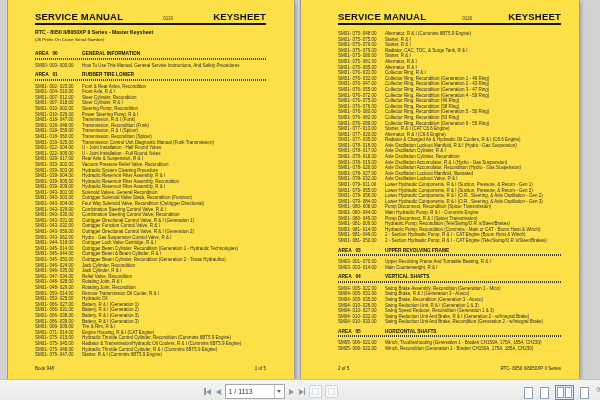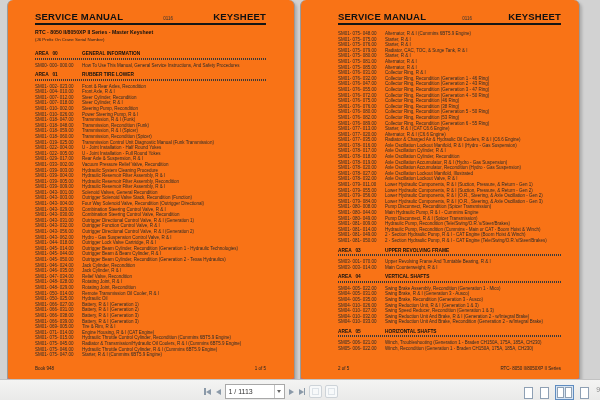--- a/index.html
+++ b/index.html
@@ -1,20 +1,20 @@
 <!DOCTYPE html>
 <html><head>
 <meta charset="utf-8">
 <style>
   html,body{margin:0;padding:0;background:#b9b9b9;font-family:"Liberation Sans",sans-serif;}
   .stage{position:relative;width:600px;height:400px;overflow:hidden;background:#d2d2d2;}
   
-  .page{position:absolute;top:0;height:379px;background:#f97316;
-        border-left:1px solid #9a9a9a;border-right:1px solid #9a9a9a;border-bottom:5px solid #8b5cf6;
-        box-shadow:2px 2px 3px rgba(0,0,0,.18);border-radius:6px;}
+  .page{position:absolute;top:0;height:379px;background:#fde047;
+        border-left:1px solid #9a9a9a;border-right:1px solid #9a9a9a;border-bottom:1px solid #8b5cf6;
+        box-shadow:2px 2px 3px rgba(0,0,0,.18);}
   .pgL{left:7px;width:286px;}
   .pgR{left:300px;width:278px;}
   .content{position:absolute;}
   .pgL .content{left:27px;right:28px;}
   .pgR .content{left:37px;right:18px;}
   .pg-header{top:11px;display:flex;justify-content:space-between;align-items:baseline;}
   .hdr-big{font-size:9.5px;font-weight:bold;color:#111;letter-spacing:.2px;white-space:nowrap;}
   .hdr-small{font-size:4.5px;color:#333;}
   .rule{top:23px;height:2px;background:#151515;}
   .doc-title{top:29px;font-size:5.2px;font-weight:bold;color:#111;white-space:nowrap;}

